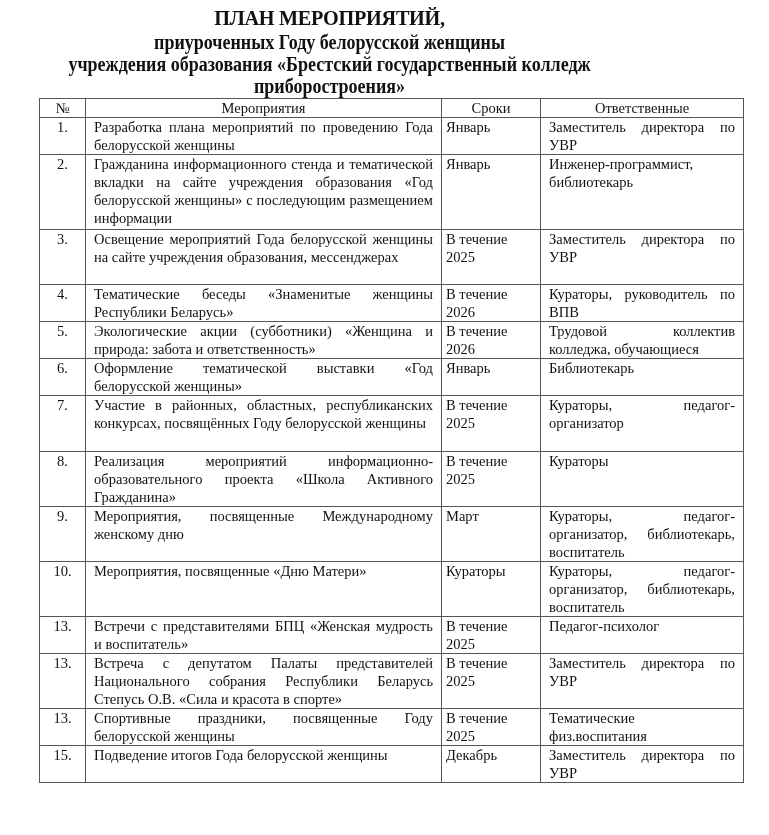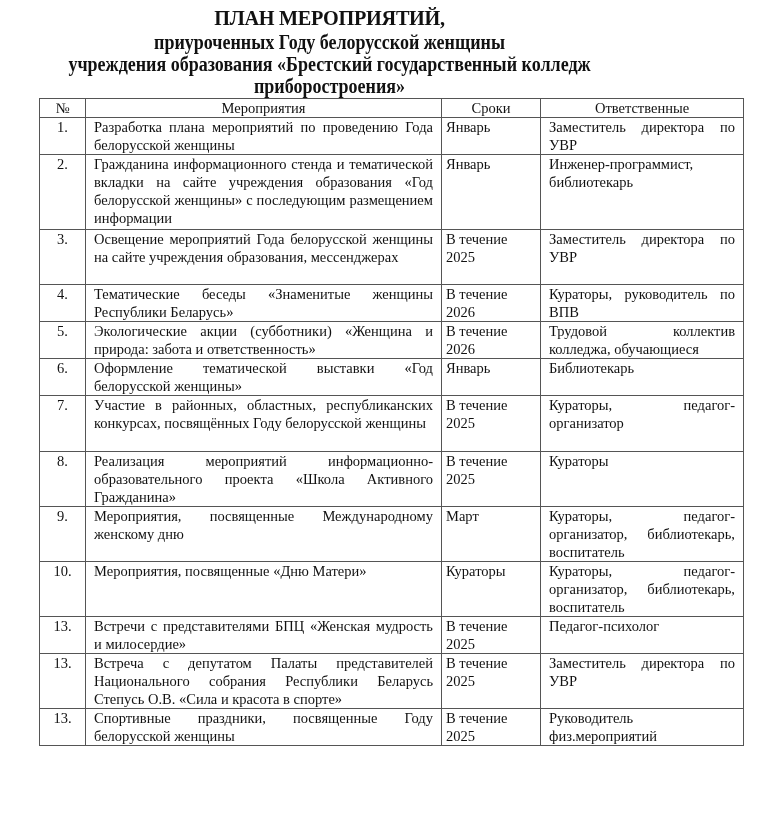--- a/index.html
+++ b/index.html
@@ -96,30 +96,36 @@
         <td class="resp">Кураторы, педагог-организатор, библиотекарь, воспитатель</td>
       </tr>
       <tr style="height: 53px;">
         <td class="num">10.</td>
         <td class="ev">Мероприятия, посвященные «Дню Матери»</td>
         <td class="date">Кураторы</td>
         <td class="resp">Кураторы, педагог-организатор, библиотекарь, воспитатель</td>
       </tr>
       <tr style="height: 37px;">
         <td class="num">13.</td>
-        <td class="ev">Встречи с представителями БПЦ «Женская мудрость и милосердие»</td>
+        <td class="ev">Встречи с представителями БПЦ «Женская мудрость и воспитатель»</td>
         <td class="date">В течение 2025</td>
         <td class="resp">Педагог-психолог</td>
       </tr>
       <tr style="height: 55px;">
         <td class="num">13.</td>
         <td class="ev">Встреча с депутатом Палаты представителей Национального собрания Республики Беларусь Степусь О.В. «Сила и красота в спорте»</td>
         <td class="date">В течение 2025</td>
         <td class="resp">Заместитель директора по УВР</td>
       </tr>
       <tr style="height: 36px;">
         <td class="num">13.</td>
         <td class="ev">Спортивные праздники, посвященные Году белорусской женщины</td>
         <td class="date">В течение 2025</td>
-        <td class="resp">Руководитель физ.мероприятий</td>
+        <td class="resp">Тематические физ.воспитания</td>
+      </tr>
+      <tr style="height: 36px;">
+        <td class="num">15.</td>
+        <td class="ev">Подведение итогов Года белорусской женщины</td>
+        <td class="date">Декабрь</td>
+        <td class="resp">Заместитель директора по УВР</td>
       </tr>
     </tbody>
 </table>
 
 </body></html>

